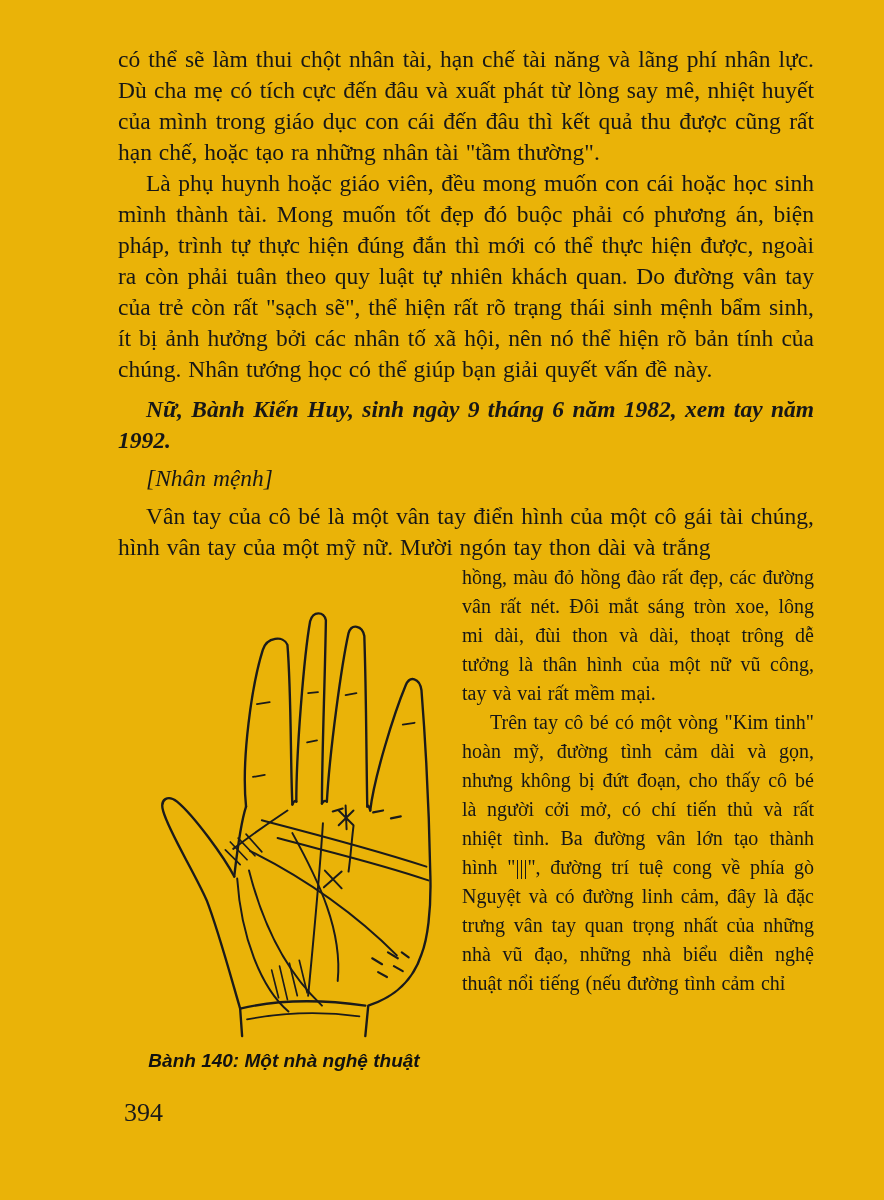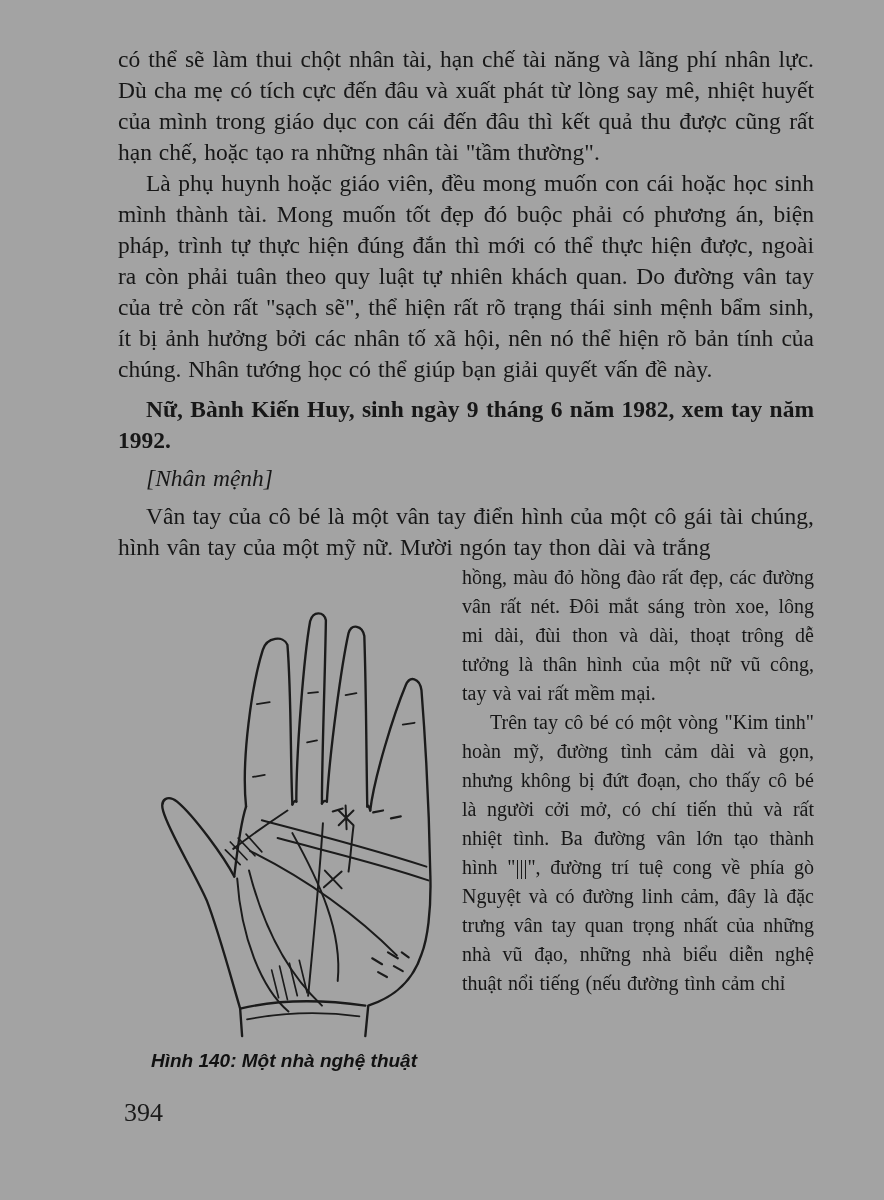--- a/index.html
+++ b/index.html
@@ -1,36 +1,37 @@
 <!DOCTYPE html>
 <html lang="vi"><head>
 <meta charset="utf-8">
 <style>
   html,body{margin:0;padding:0;}
   body{background:#fcfbf7;}
   .page{
     position:relative;
     width:884px;height:1200px;
-    background:#a3a3a3;
+    background:#eab308;
     color:#171717;
     font-family:"Liberation Serif","DejaVu Serif",serif;
     box-sizing:border-box;
     padding:44px 70px 0 118px;
     overflow:hidden;
   }
   p.body{
     font-size:23.5px;
     line-height:31px;
     text-align:justify;
     margin:0;
     word-spacing:1px;
   }
   p.indent{text-indent:28px;}
   p.meta{
     font-weight:bold;
+    font-style:italic;
     margin:9px 0 7px;
   }
   p.bracket{
     font-style:italic;
     margin:0 0 7px;
   }
   .figure-wrap{
     float:left;
     width:348px;
     margin:10px 4px 0 -8px;
@@ -124,21 +125,21 @@
         <path d="M160,402 L167,430 M168,398 L176,432 M178,395 L186,428 M188,392 L196,425" stroke-width="1.7"></path>
 
         <path d="M262,390 L272,396 M278,384 L288,390 M268,404 L277,409 M284,398 L293,403 M292,384 L299,389" stroke-width="2.2"></path>
 
         <path d="M222,241 L232,238 M263,242 L273,240 M281,248 L291,246" stroke-width="2.2"></path>
 
         <path d="M145,132 L158,130 M141,206 L153,204 M197,121 L207,120 M196,171 L206,169 M235,123 L246,121 M293,153 L305,151" stroke-width="1.8"></path>
       </g>
     </svg>
     <div class="caption">
-      <span>Hình 140: Một nhà nghệ thuật</span><br>
+      <span>Bành 140: Một nhà nghệ thuật</span><br>
     </div>
   </div>
 
   <p class="body rightcol">hồng, màu đỏ hồng đào rất đẹp, các đường vân rất nét. Đôi mắt sáng tròn xoe, lông mi dài, đùi thon và dài, thoạt trông dễ tưởng là thân hình của một nữ vũ công, tay và vai rất mềm mại.</p>
 
   <p class="body rightcol second indent">Trên tay cô bé có một vòng "Kim tinh" hoàn mỹ, đường tình cảm dài và gọn, nhưng không bị đứt đoạn, cho thấy cô bé là người cởi mở, có chí tiến thủ và rất nhiệt tình. Ba đường vân lớn tạo thành hình "|||", đường trí tuệ cong về phía gò Nguyệt và có đường linh cảm, đây là đặc trưng vân tay quan trọng nhất của những nhà vũ đạo, những nhà biểu diễn nghệ thuật nổi tiếng (nếu đường tình cảm chỉ</p>
 
   <div class="pagenum-row">
     <span class="pagenum">394</span>
   </div>

